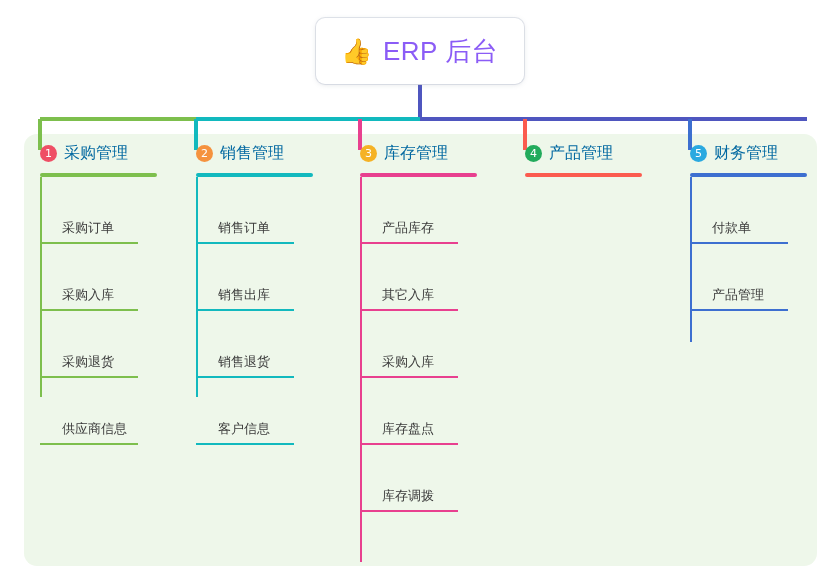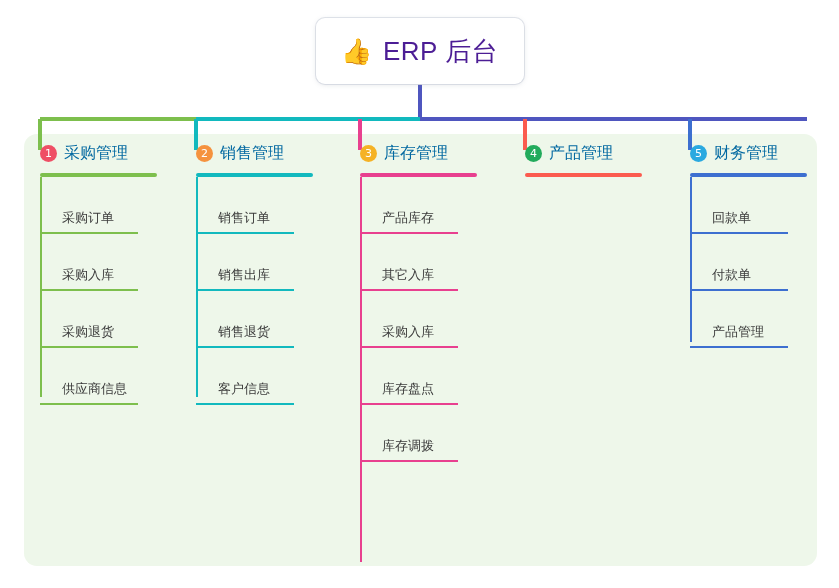--- a/index.html
+++ b/index.html
@@ -43,21 +43,21 @@
     align-items: center;
     gap: 10px;
   }
   .root-emoji {
     font-size: 25px;
     line-height: 1;
     font-family: "DejaVu Sans", sans-serif;
   }
   .root-label {
     font-size: 26px;
-    color: #4c1d95;
+    color: #8b5cf6;
     letter-spacing: 0.5px;
     white-space: nowrap;
   }
 
   
   .panel {
     position: absolute;
     left: 24px;
     top: 134px;
     width: 793px;
@@ -120,21 +120,21 @@
     box-sizing: border-box;
   }
   .spine {
     position: absolute;
     left: 16px;
     top: 0;
     width: 2px;
   }
   .item {
     position: relative;
-    height: 57px;
+    height: 67px;
     box-sizing: border-box;
     text-align: center;
   }
   .item-text {
     position: absolute;
     left: 22px;
     bottom: 7px;
     font-size: 13px;
     color: #3b3b3b;
     white-space: nowrap;
@@ -272,24 +272,20 @@
       </div>
       <div class="column" id="col-4">
         <div class="col-head">
           <span class="badge" style="background: rgb(42, 169, 224);">5</span>
           <span class="head-label">财务管理</span>
         </div>
         <div class="head-rule" style="background: rgb(61, 111, 208);"></div>
         <div class="items">
           <div class="spine" style="background: rgb(61, 111, 208); height: 165px;"></div>
           <div class="item">
-            <span class="item-text">回款单</span>
-            <div class="item-rule" style="background: rgb(61, 111, 208);"></div>
-          </div>
-          <div class="item">
             <span class="item-text">付款单</span>
             <div class="item-rule" style="background: rgb(61, 111, 208);"></div>
           </div>
           <div class="item">
             <span class="item-text">产品管理</span>
             <div class="item-rule" style="background: rgb(61, 111, 208);"></div>
           </div>
         </div>
       </div>
     </div>

